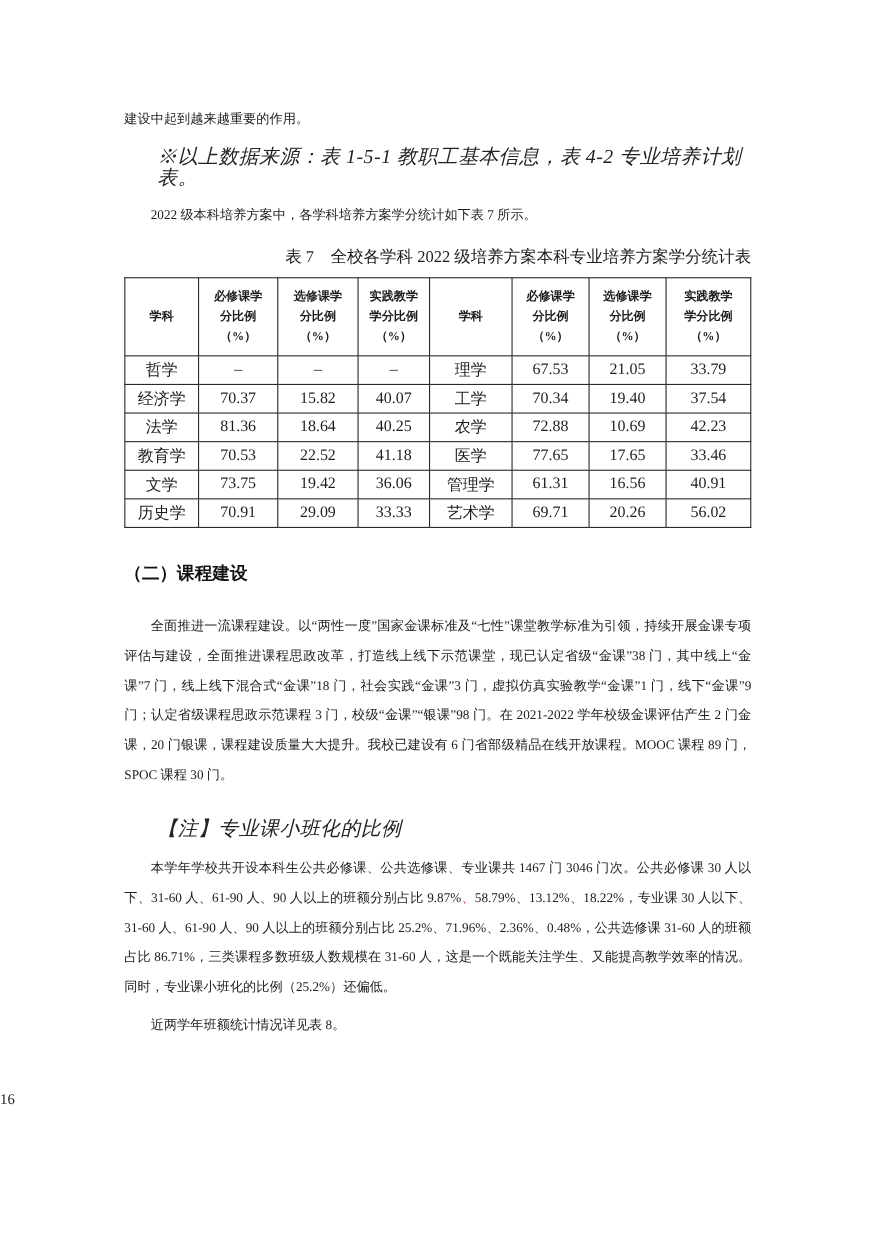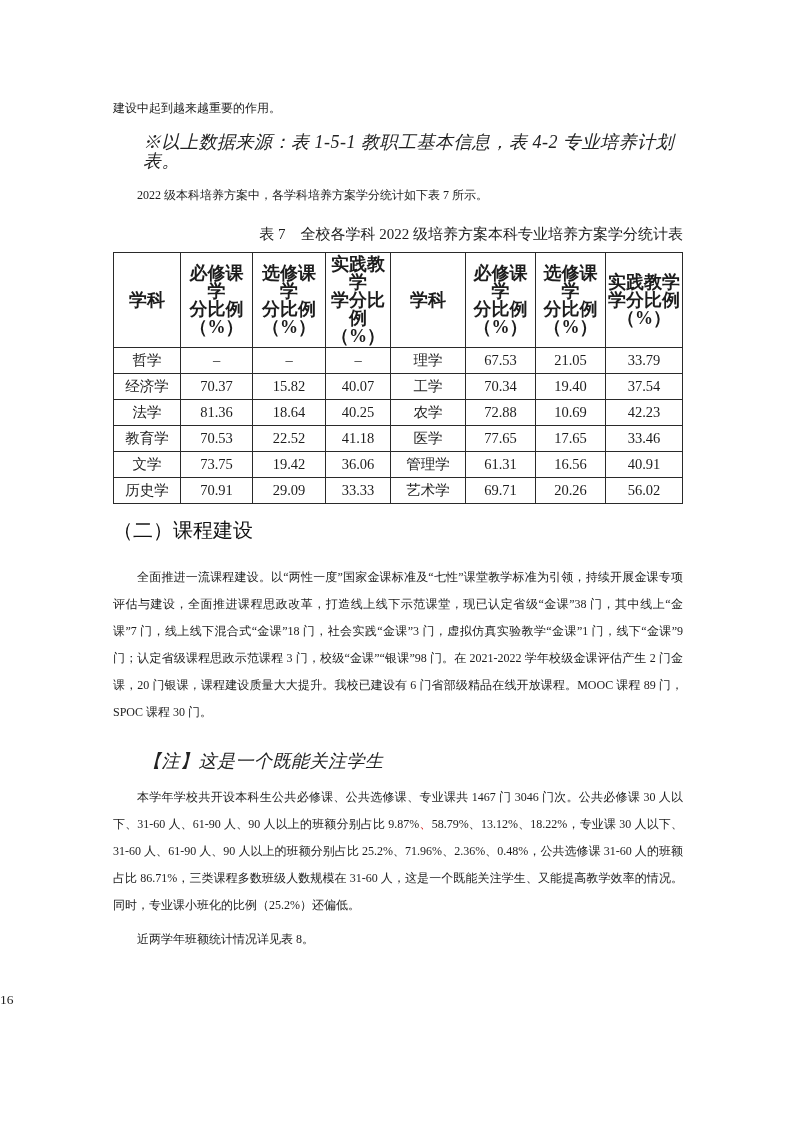--- a/index.html
+++ b/index.html
@@ -50,38 +50,38 @@
     table-layout: fixed;
   }
   table.credit-table th, table.credit-table td {
     border: 1px solid #2a2a2a;
     text-align: center;
     vertical-align: middle;
     overflow: hidden;
   }
   table.credit-table { border: 1.5px solid #222; }
   table.credit-table th {
-    font-size: 18px;
+    font-size: 11px;
     font-weight: bold;
     line-height: 18px;
     white-space: pre-line;
     height: 71px;
     padding: 2px 1px;
   }
   table.credit-table td {
     font-size: 14.5px;
     height: 26px;
     padding: 0 2px;
     font-weight: normal;
   }
   .section-heading {
-    margin-top: 13px;
+    margin-top: 29px;
     font-family: "Liberation Sans", "DejaVu Sans", sans-serif;
-    font-weight: normal;
-    font-size: 20px;
+    font-weight: bold;
+    font-size: 16px;
     line-height: 26px;
     color: #111;
   }
   .para { margin-top: 21px; }
   .note-standalone { margin-top: 26px; }
   .para2 { margin-top: 13px; }
   .para3 { margin-top: 7px; }
   .pageno {
     position: absolute;
     top: 992px;
@@ -202,21 +202,21 @@
         <td>56.02</td>
       </tr>
     </tbody>
   </table>
 
 
   <h2 class="section-heading">（二）课程建设</h2>
 
   <p class="body-text para indent">全面推进一流课程建设。以“两性一度”国家金课标准及“七性”课堂教学标准为引领，持续开展金课专项评估与建设，全面推进课程思政改革，打造线上线下示范课堂，现已认定省级“金课”38 门，其中线上“金课”7 门，线上线下混合式“金课”18 门，社会实践“金课”3 门，虚拟仿真实验教学“金课”1 门，线下“金课”9 门；认定省级课程思政示范课程 3 门，校级“金课”“银课”98 门。在 2021-2022 学年校级金课评估产生 2 门金课，20 门银课，课程建设质量大大提升。我校已建设有 6 门省部级精品在线开放课程。MOOC 课程 89 门，SPOC 课程 30 门。</p>
 
-  <p class="note note-standalone">【注】这是一个既能关注学生</p>
+  <p class="note note-standalone">【注】专业课小班化的比例</p>
 
   <p class="body-text para2 indent"><span>本学年学校共开设本科生公共必修课、公共选修课、专业课共 1467 门 3046 门次。公共必修课 30 人以下、31-60 人、61-90 人、90 人以上的班额分别占比 9.87%</span><span style="color: rgb(212, 0, 0);">、</span><span>58.79%、13.12%、18.22%，专业课 30 人以下、31-60 人、61-90 人、90 人以上的班额分别占比 25.2%、71.96%、2.36%、0.48%，公共选修课 31-60 人的班额占比 86.71%，三类课程多数班级人数规模在 31-60 人，这是一个既能关注学生、又能提高教学效率的情况。同时，专业课小班化的比例（25.2%）还偏低。</span></p>
 
   <p class="body-text para3 indent">近两学年班额统计情况详见表 8。</p>
 
 </div>
 
 <div class="pageno">16</div>
 
 </body></html>

